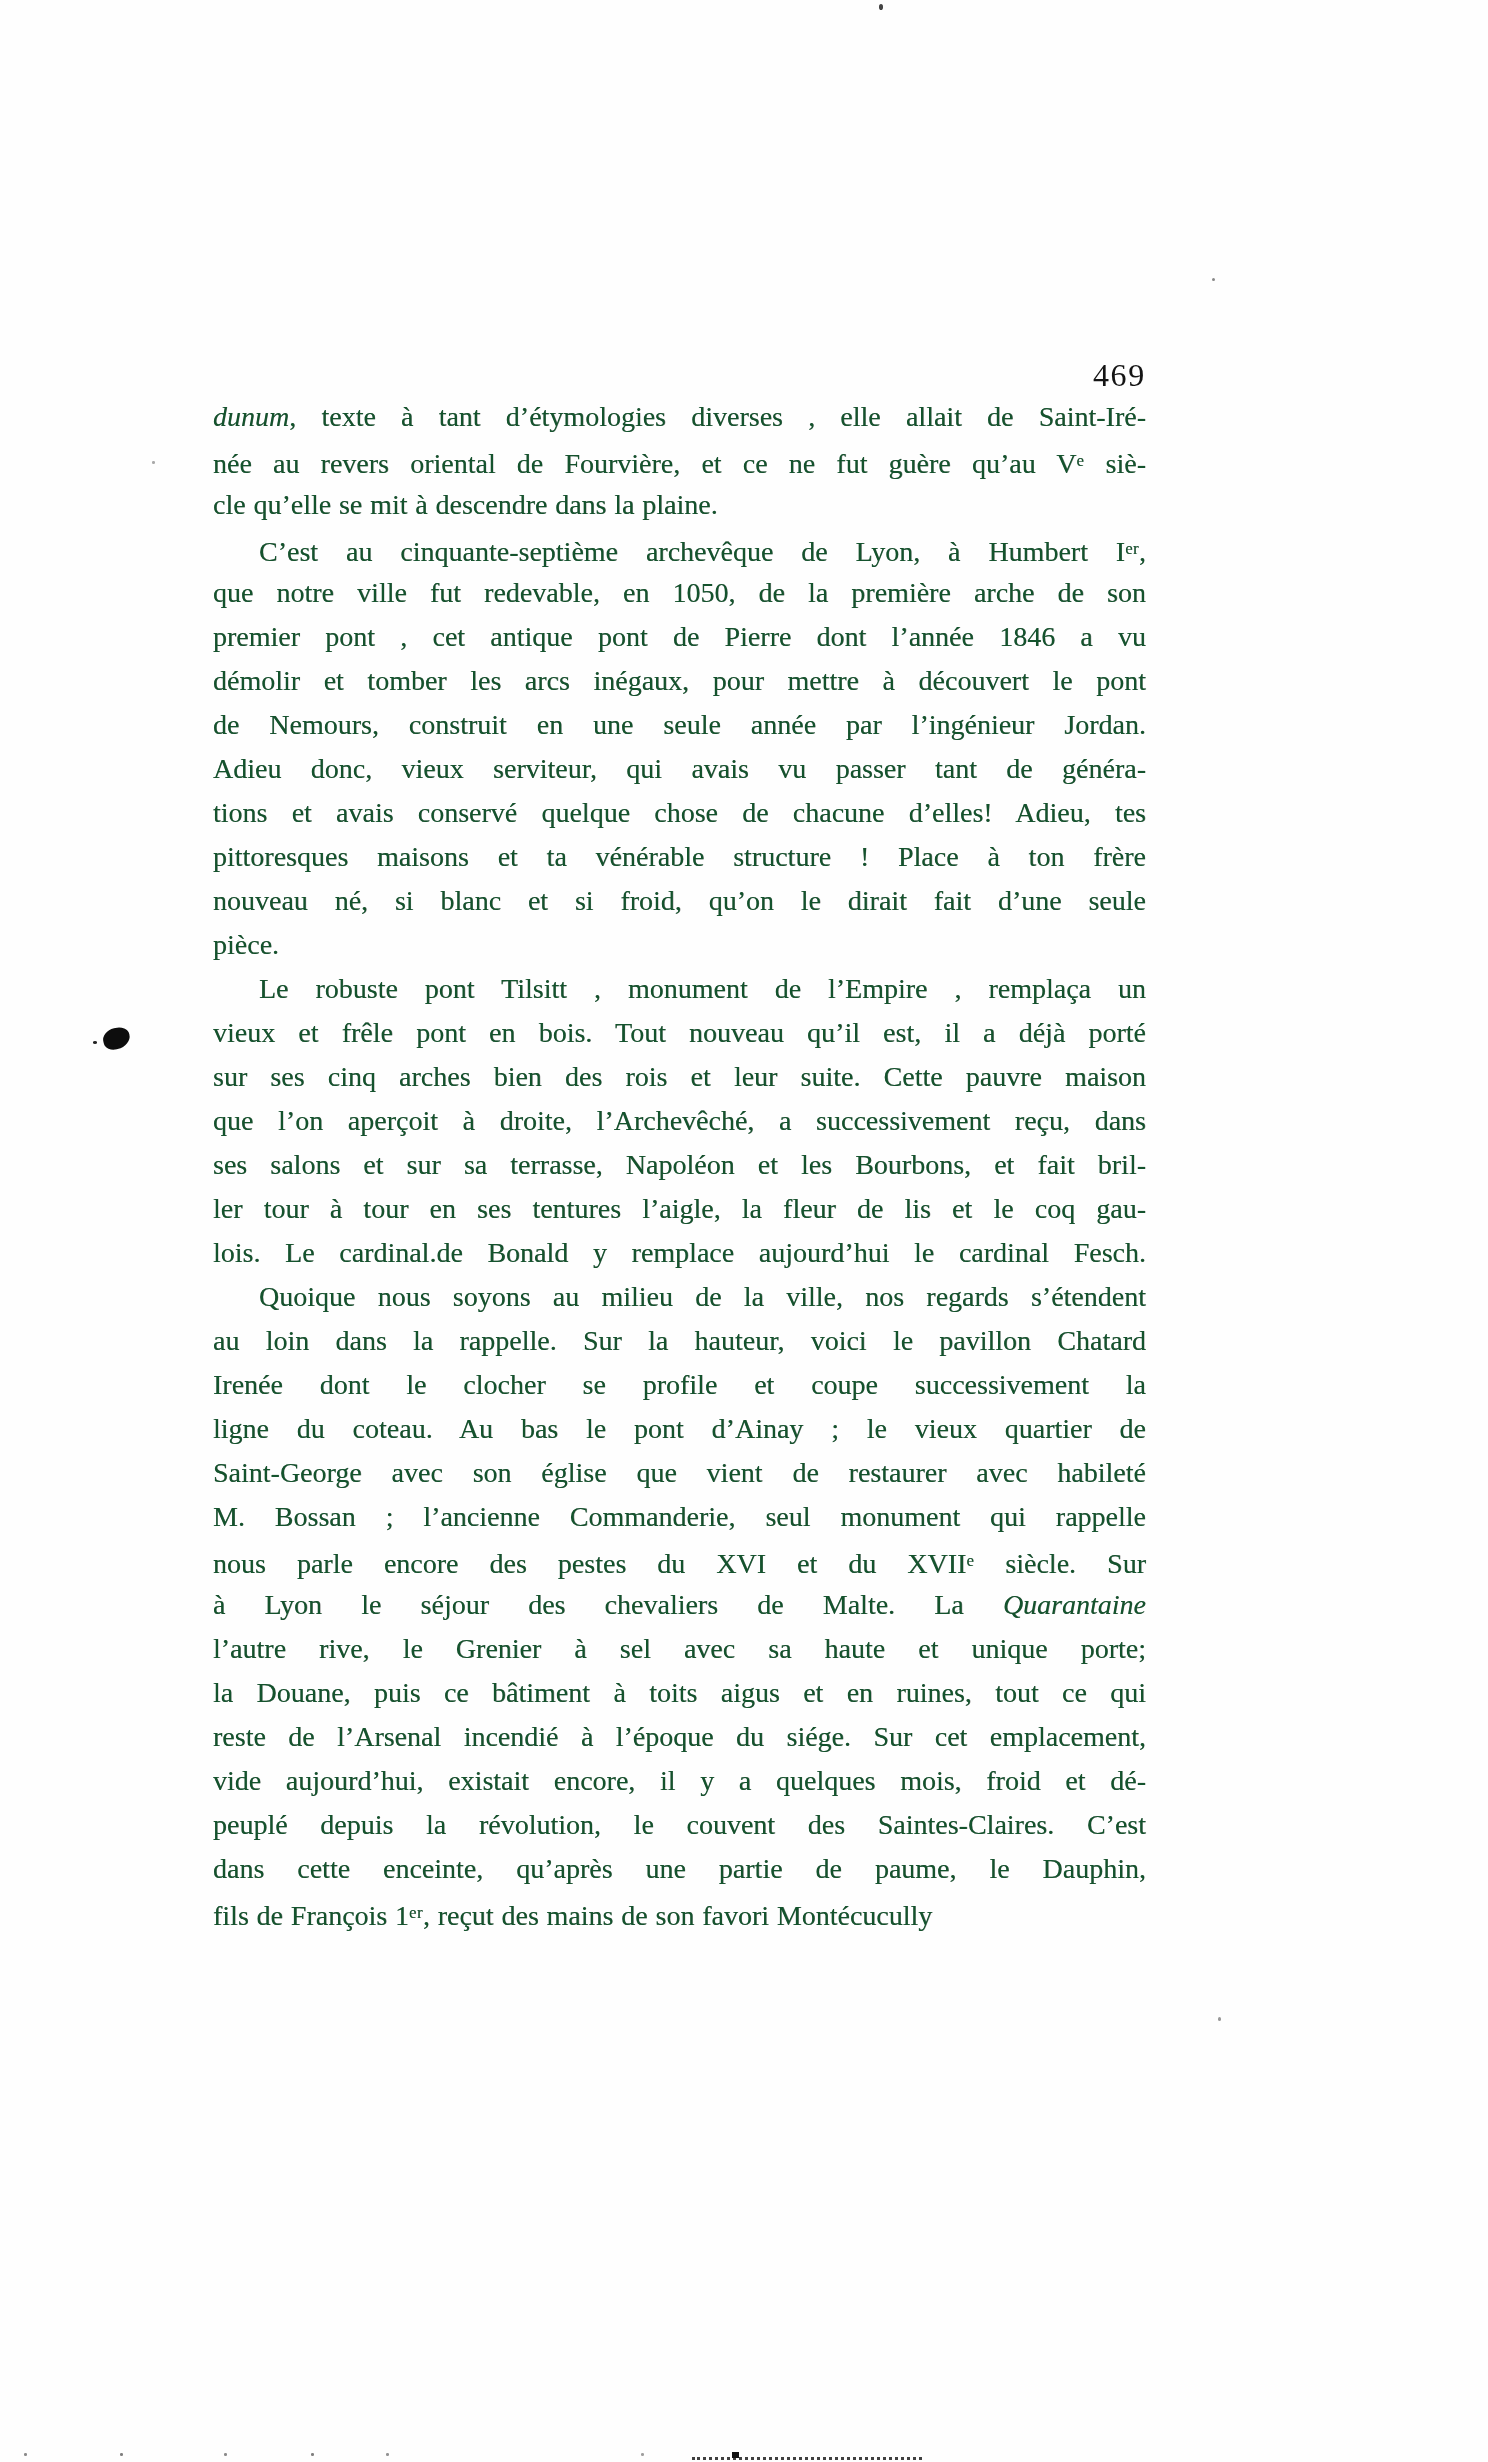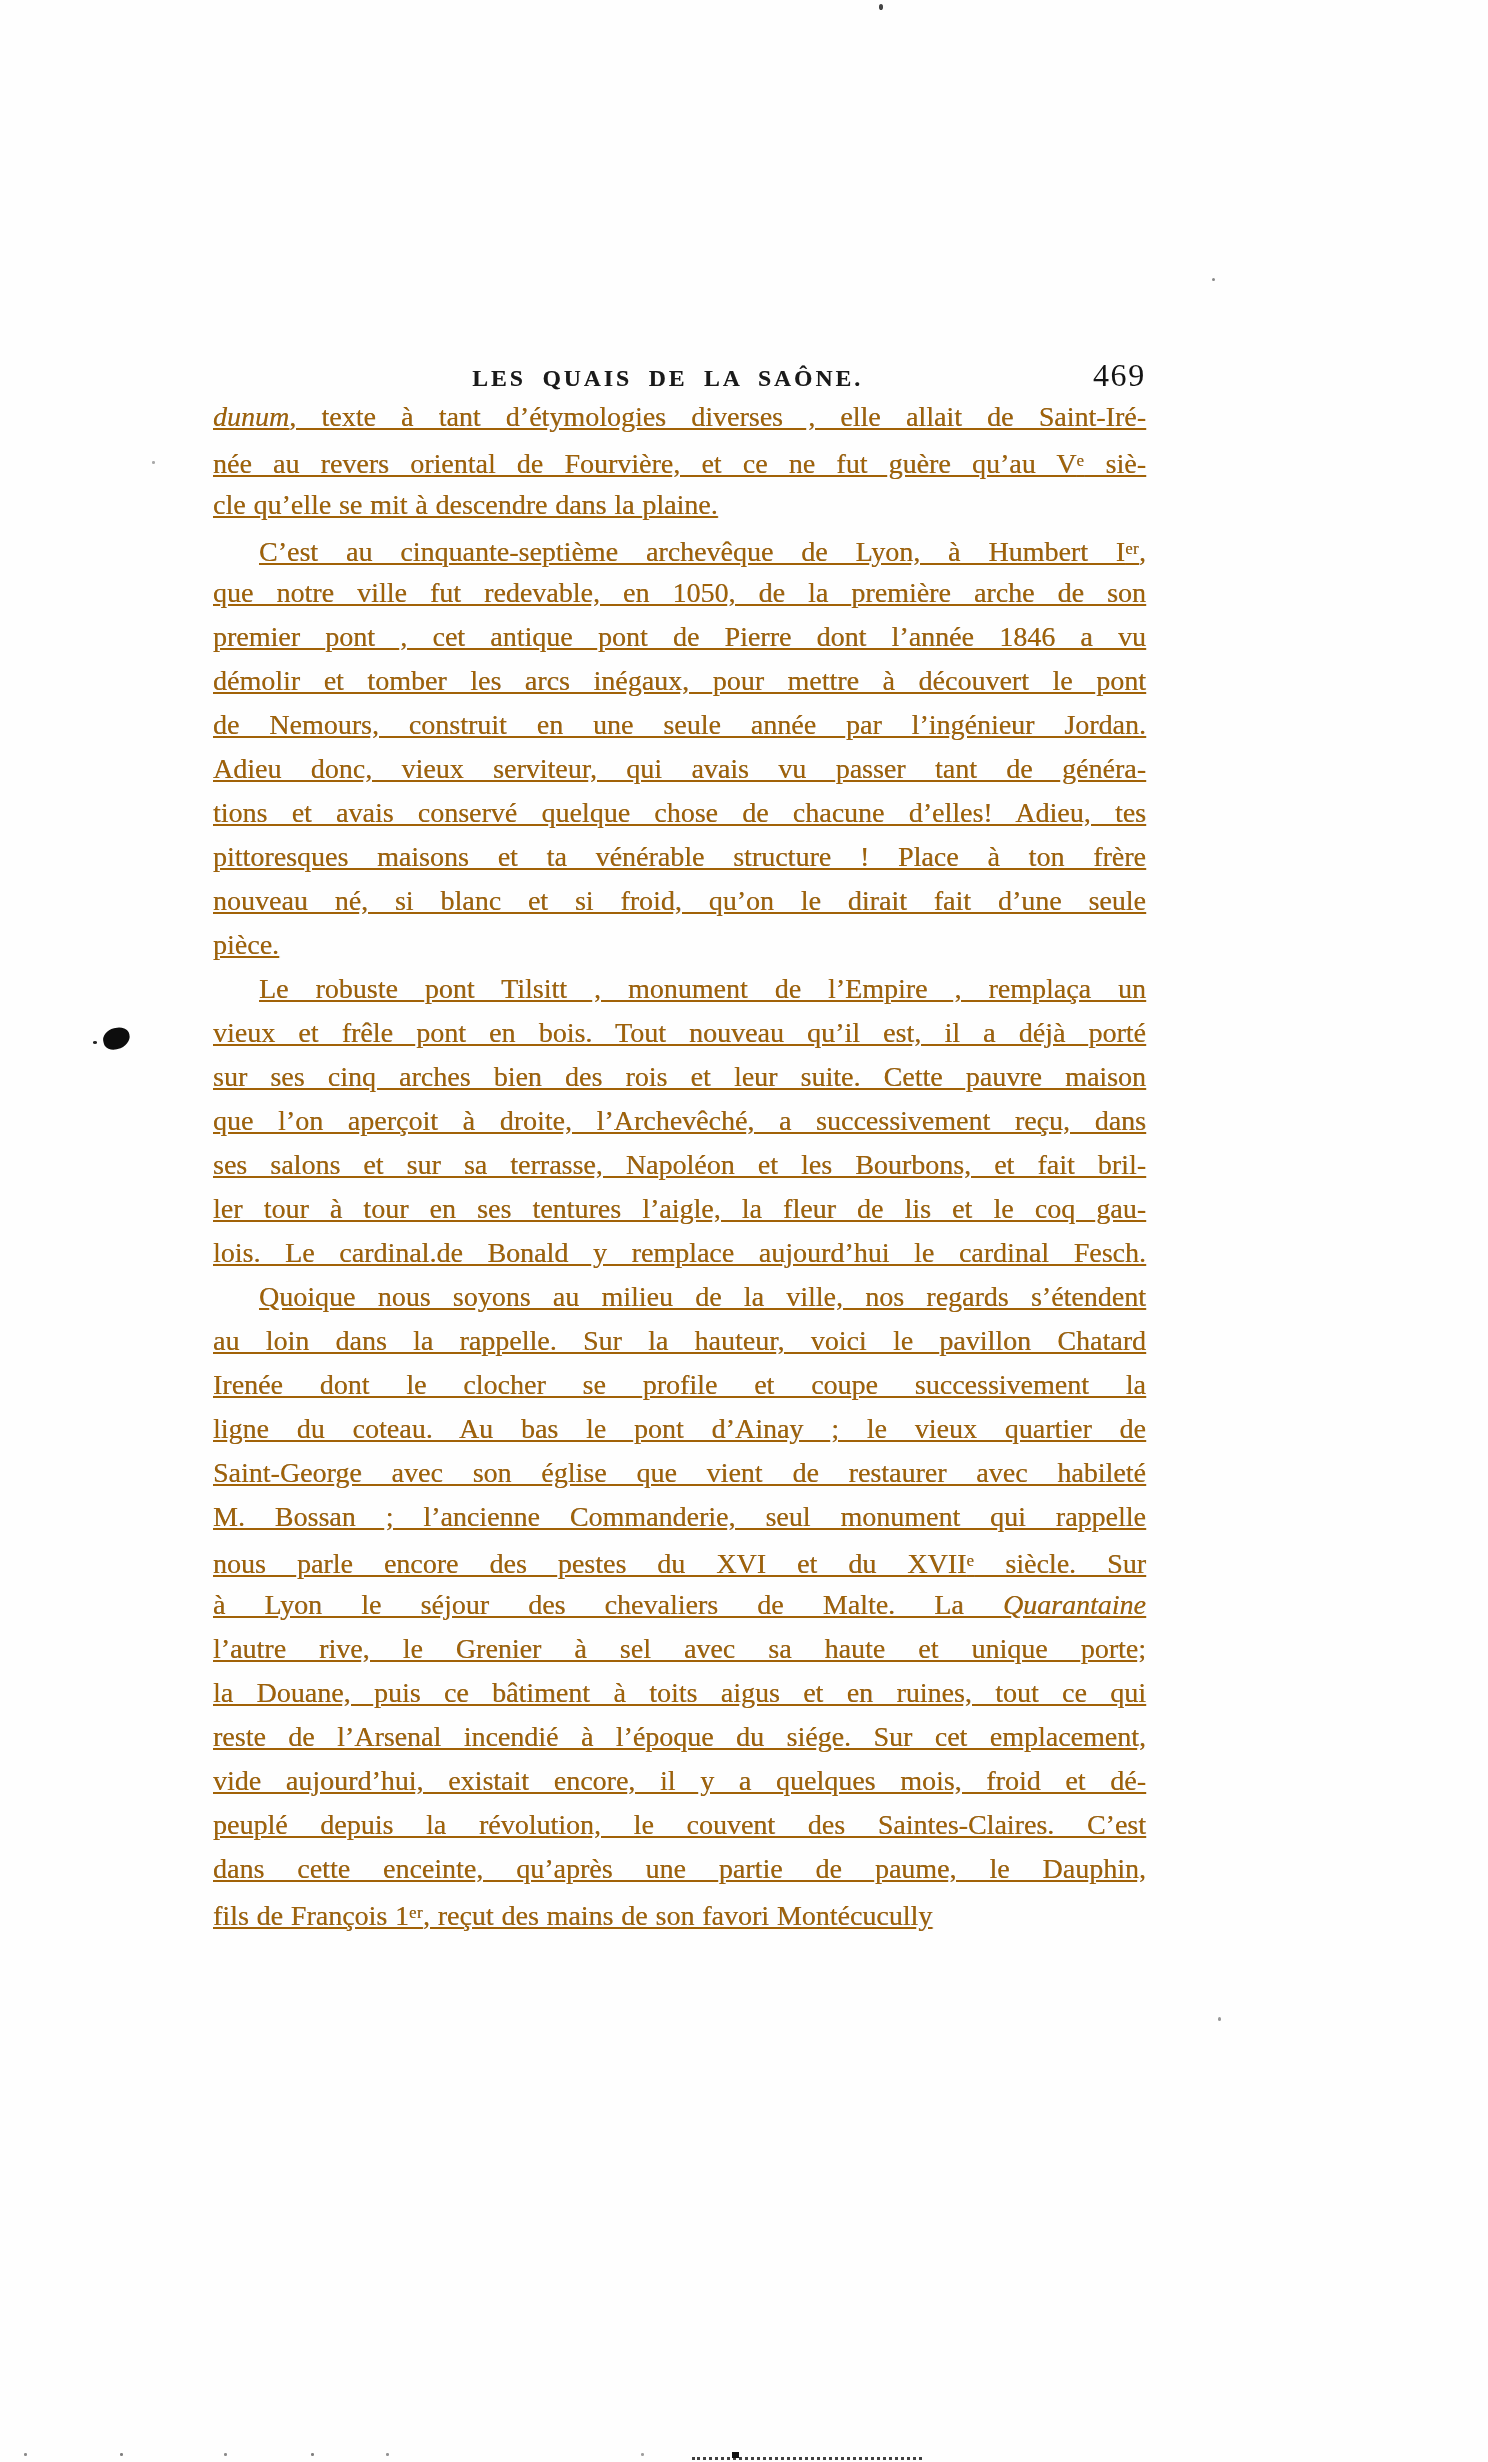--- a/index.html
+++ b/index.html
@@ -39,23 +39,22 @@
     color:#141414;
   }
   .body-text {
     position:absolute;
     left:213px;
     top:395px;
     width:933px;
     font-size:28px;
     line-height:44px;
     word-spacing:0.8px;
-    color:#a16207;
+    color:#14532d;
     text-shadow:0.3px 0 0 rgba(25,25,25,0.5);
-    text-decoration:underline;
   }
   .line {
     text-align:justify;
     text-align-last:justify;
     height:44px;
     white-space:normal;
   }
   .line.left-last { text-align-last:left; }
   .line.indent { text-indent:46px; }
   .it { font-style:italic; }
@@ -105,21 +104,20 @@
     opacity:.85;
   }
   .edge-mark { position:absolute; left:732px; top:0.8px; width:6.8px; height:5.9px; background:#111; }
 </style>
 </head>
 <body>
 
 <div class="page">
 
   <div class="header">
-    <div class="title">LES QUAIS DE LA SAÔNE.</div>
     <div class="page-num">469</div>
   </div>
 
   <div class="body-text">
       <div class="line"><span class="it">dunum</span><span>, texte à tant d’étymologies diverses , elle allait de Saint-Iré-</span></div>
       <div class="line"><span>née au revers oriental de Fourvière, et ce ne fut guère qu’au V</span><span class="sup">e</span><span> siè-</span></div>
       <div class="line left-last"><span>cle qu’elle se mit à descendre dans la plaine.</span></div>
       <div class="line indent"><span>C’est au cinquante-septième archevêque de Lyon, à Humbert I</span><span class="sup">er</span><span>,</span></div>
       <div class="line"><span>que notre ville fut redevable, en 1050, de la première arche de son</span></div>
       <div class="line"><span>premier pont , cet antique pont de Pierre dont l’année 1846 a vu</span></div>

